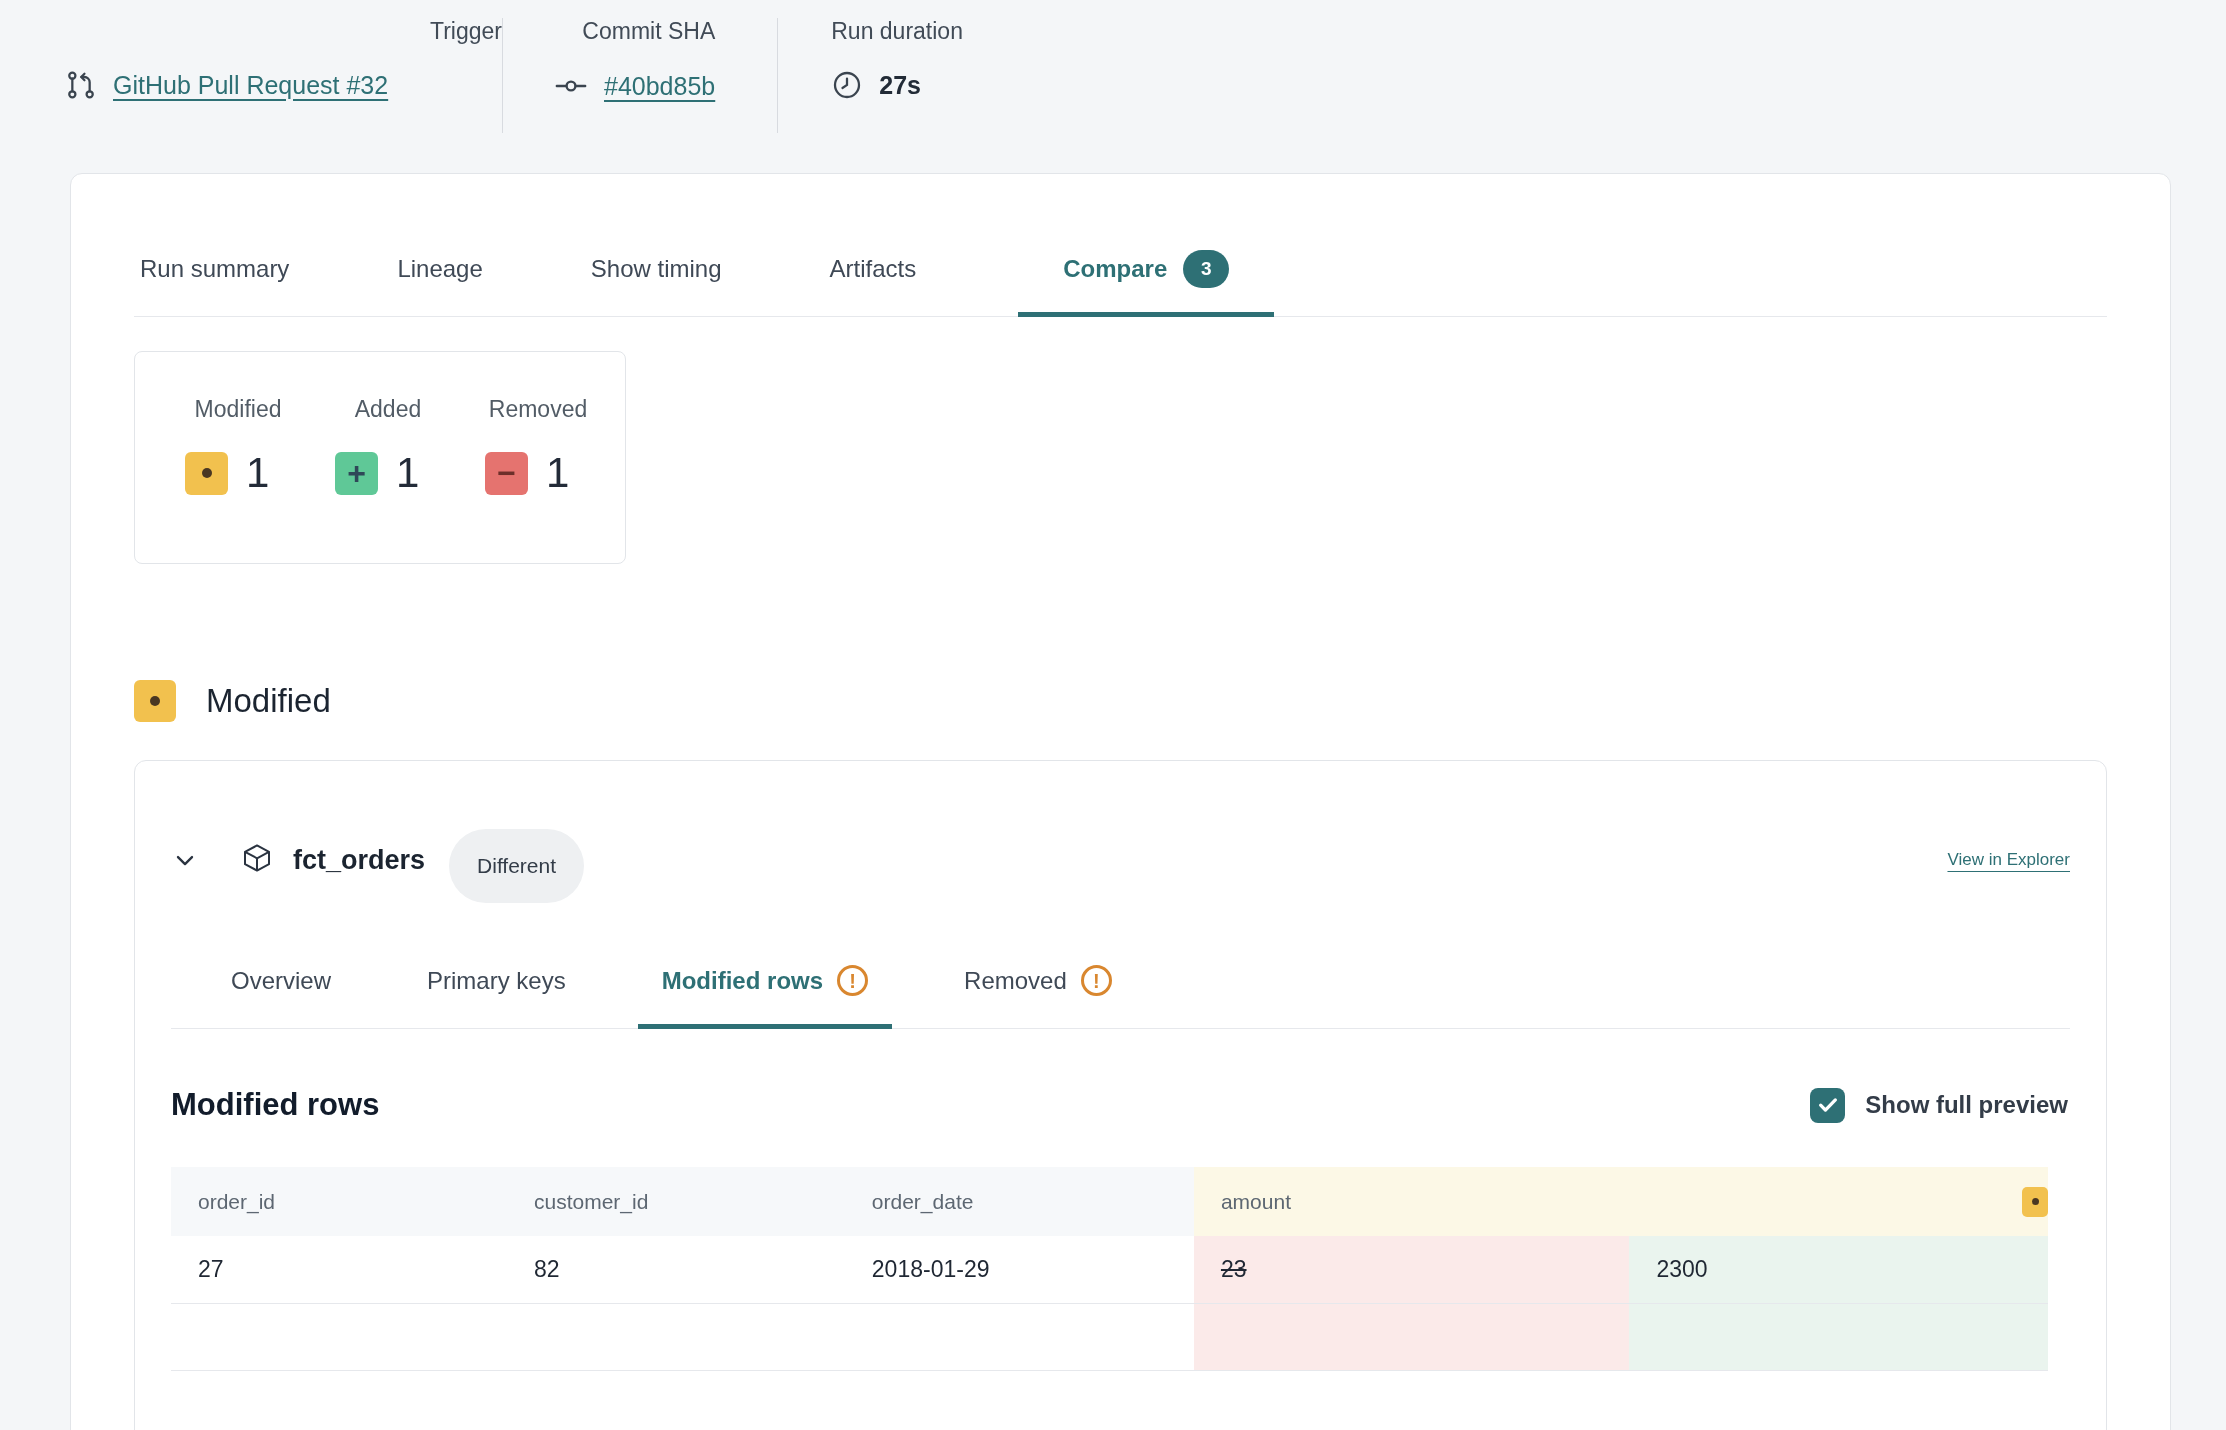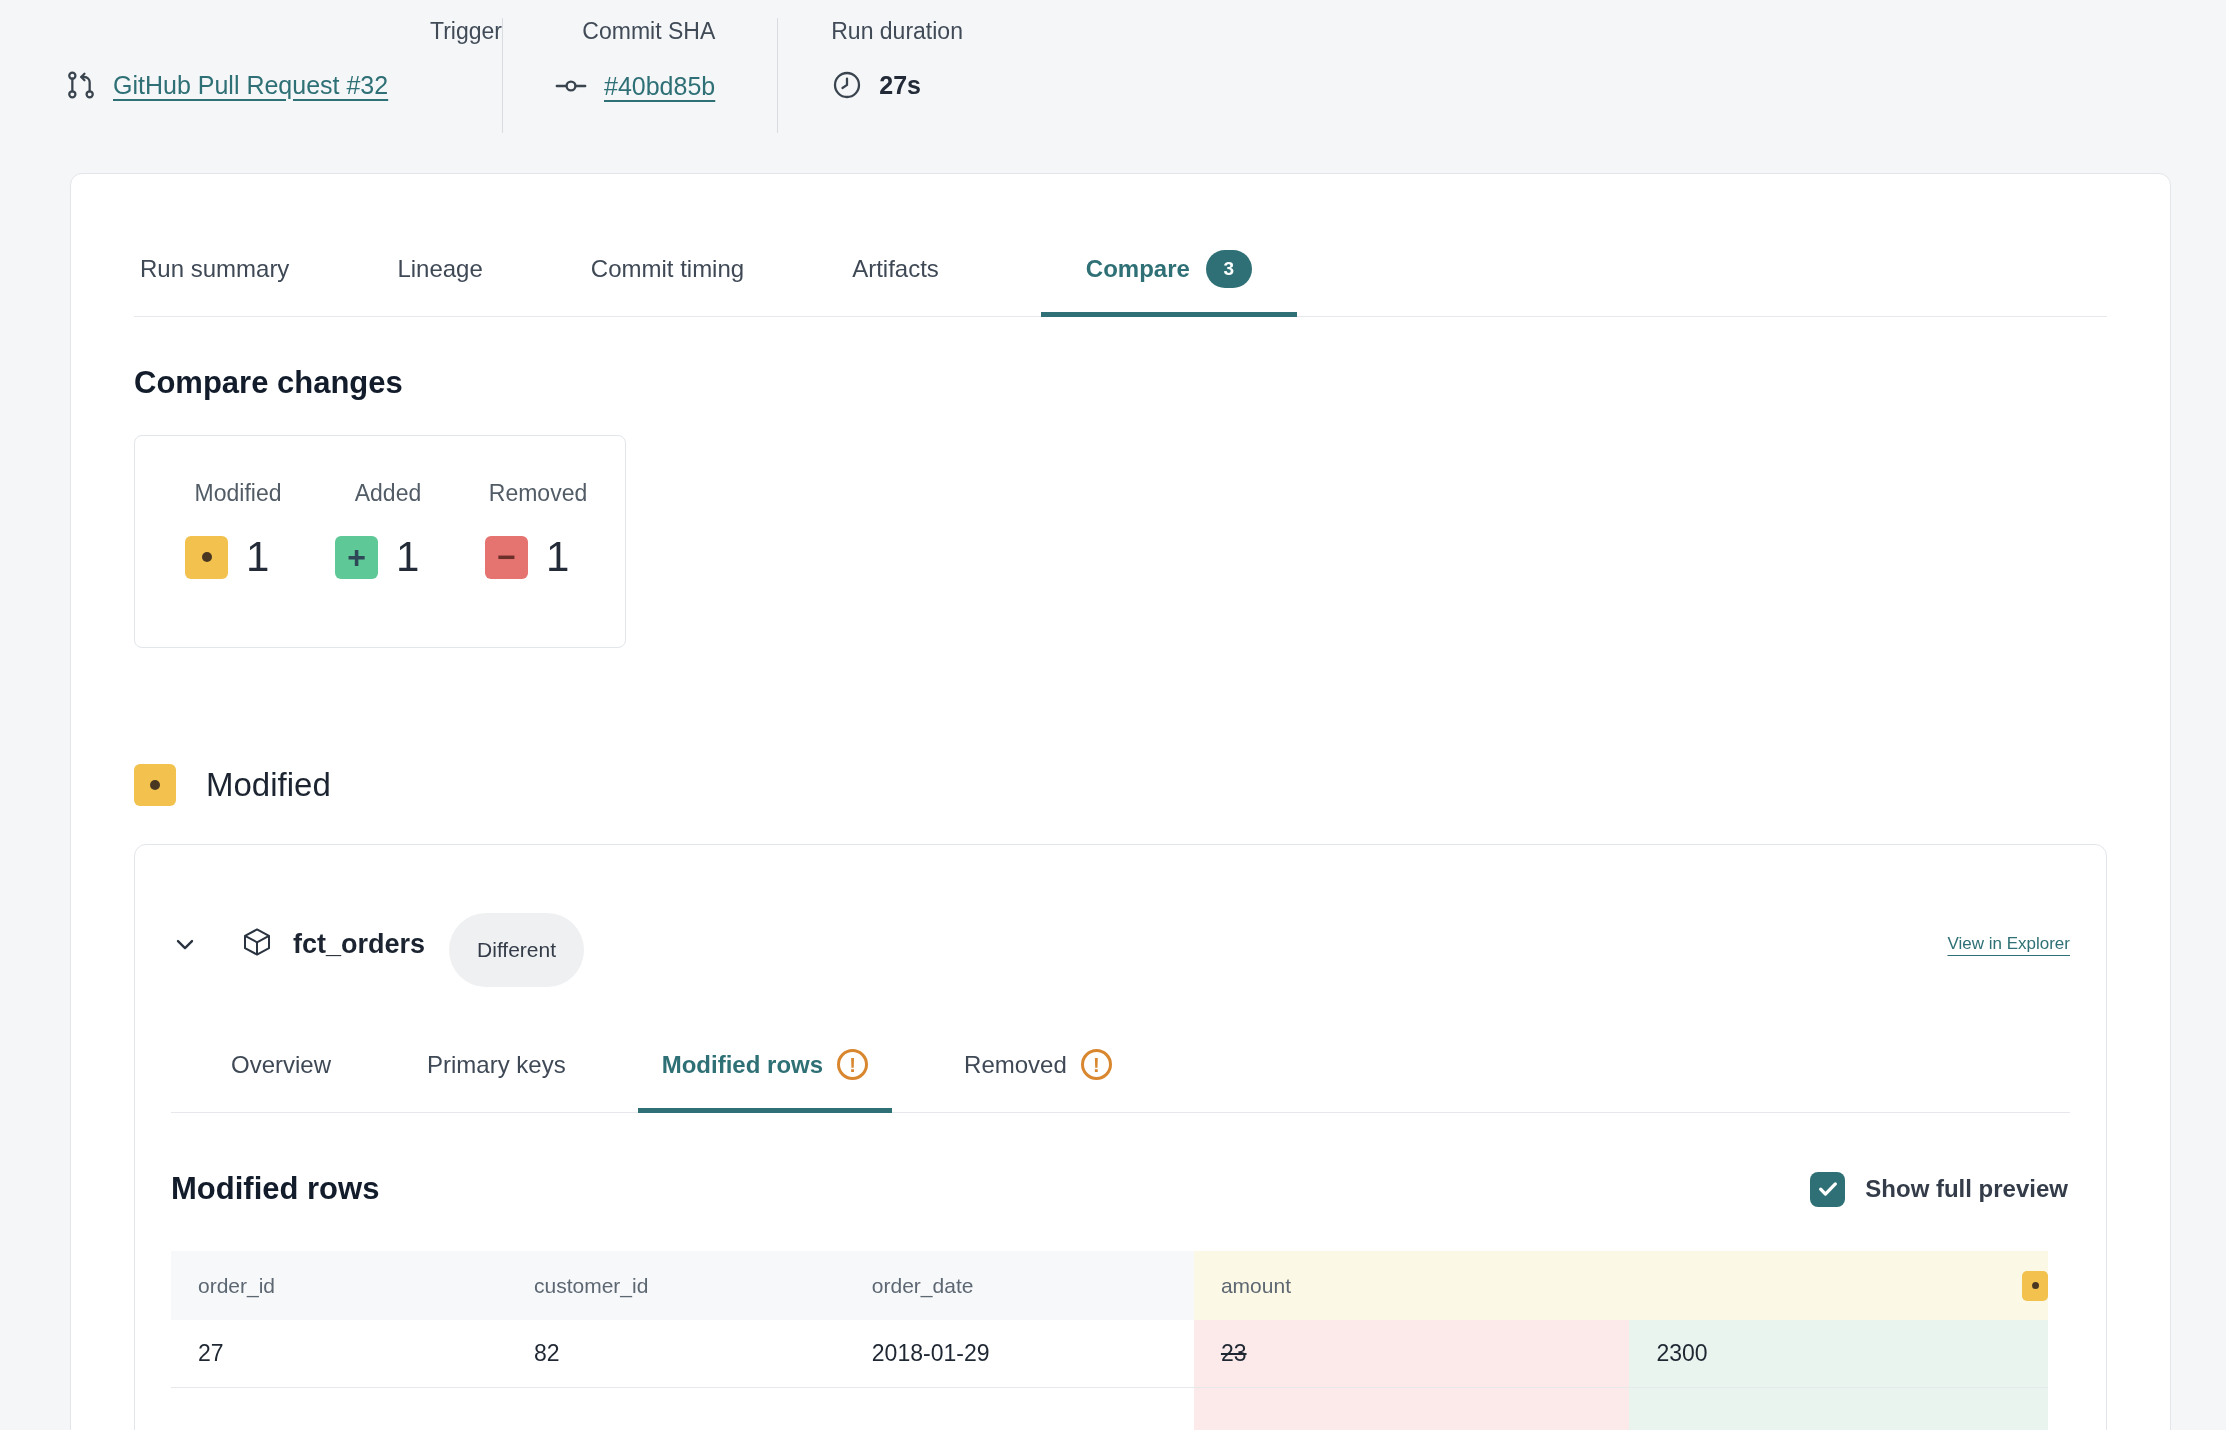--- a/index.html
+++ b/index.html
@@ -171,32 +171,31 @@
 <div class="main-card">
 
   <div class="tabs">
     <div class="tab">
         <span>Run summary</span>
       </div>
     <div class="tab">
         <span>Lineage</span>
       </div>
     <div class="tab">
-        <span>Commit timing</span>
+        <span>Show timing</span>
       </div>
     <div class="tab">
         <span>Artifacts</span>
       </div>
     <div class="tab active">
       <span>Compare</span>
       <span class="tab-badge">3</span>
     </div>
   </div>
 
-  <h2 class="compare-heading">Compare changes</h2>
 
   <div class="stats-card">
     <div class="stat">
       <div class="stat-label">Modified</div>
       <div class="stat-value">
         <span class="sq-icon sq-modified">
             <span class="sq-dot"></span>
           </span>
         <span class="stat-num">1</span>
       </div>

